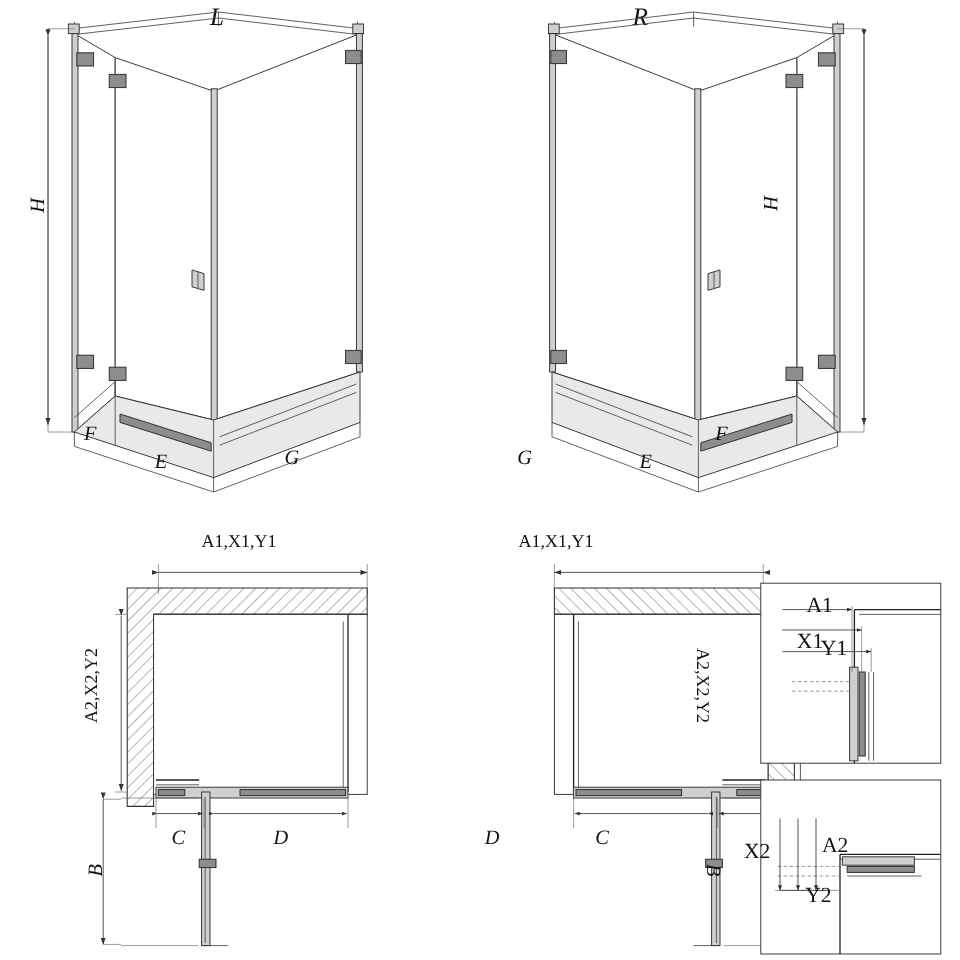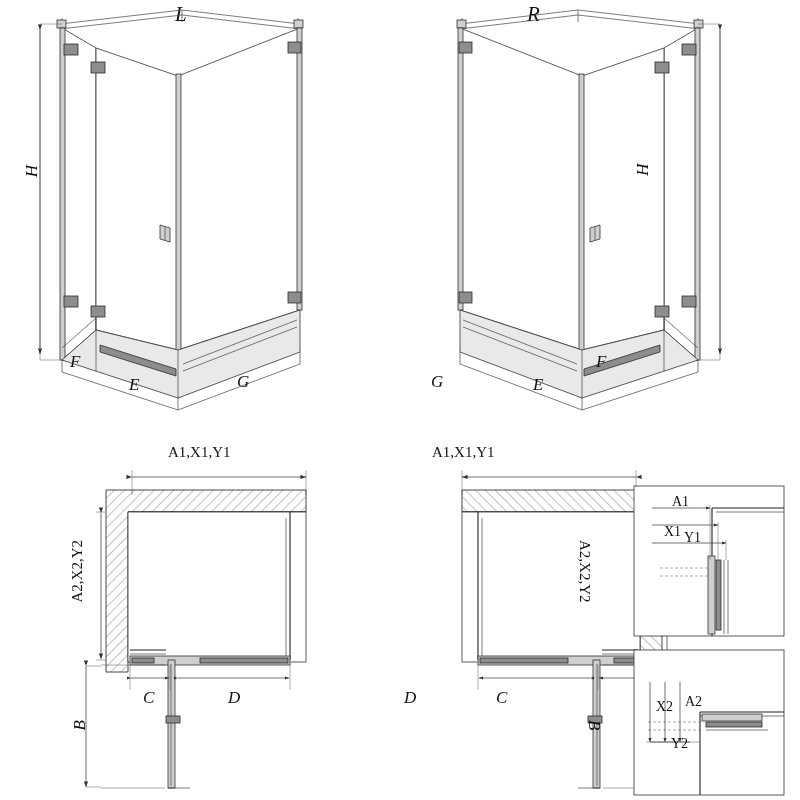--- a/index.html
+++ b/index.html
@@ -2,21 +2,21 @@
 <html><head>
 <meta charset="utf-8">
 <style>
   html,body{margin:0;padding:0;background:#ffffff;}
   body{width:800px;height:800px;font-family:"Liberation Serif",serif;color:#1a1a1a;}
   #sheet{position:relative;width:800px;height:800px;overflow:hidden;}
   .lbl{position:absolute;font-style:italic;font-size:17px;color:#111;white-space:nowrap;}
   .lbl.up{writing-mode:vertical-rl;transform:rotate(180deg);}
   .lbl.down{writing-mode:vertical-rl;}
   .lbl.big{font-size:21px;font-style:italic;}
-  .lbl.plain{font-style:normal;font-size:14px;}
+  .lbl.plain{font-style:normal;font-size:18px;}
   svg{position:absolute;left:0;top:0;}
   .th{fill:none;stroke:#222;stroke-width:1.1;}
   .tn{fill:none;stroke:#444;stroke-width:0.7;}
   .tvn{fill:none;stroke:#666;stroke-width:0.55;}
   .dim{fill:none;stroke:#333;stroke-width:0.7;}
   .fillgrey{fill:#e9e9e9;stroke:#333;stroke-width:0.8;}
   .fillmid{fill:#cfcfcf;stroke:#333;stroke-width:0.8;}
   .filldark{fill:#8d8d8d;stroke:#2b2b2b;stroke-width:0.8;}
   .fillwhite{fill:#ffffff;stroke:#333;stroke-width:0.8;}
   .hatchline{stroke:#333;stroke-width:0.6;}
@@ -286,16 +286,16 @@
   <div class="lbl plain down" style="left:576px;top:540px;font-size:15px;">A2,X2,Y2</div>
   <div class="lbl" style="left:404px;top:688px;">D</div>
   <div class="lbl" style="left:496px;top:688px;">C</div>
   <div class="lbl down" style="left:584px;top:720px;">B</div>
 
   <div class="lbl plain" style="left:672px;top:494px;">A1</div>
   <div class="lbl plain" style="left:664px;top:512px;margin-top:12px;">X1</div>
   <div class="lbl plain" style="left:684px;top:530px;text-align:right;">Y1</div>
 
   <div class="lbl plain" style="left:641px;top:694px;margin-left:44px;">A2</div>
-  <div class="lbl plain" style="left:656px;top:699px;">X2</div>
+  <div class="lbl plain" style="left:620px;top:699px;">X2</div>
   <div class="lbl plain" style="left:671px;top:736px;">Y2</div>
 
 </div>
 
 </body></html>

